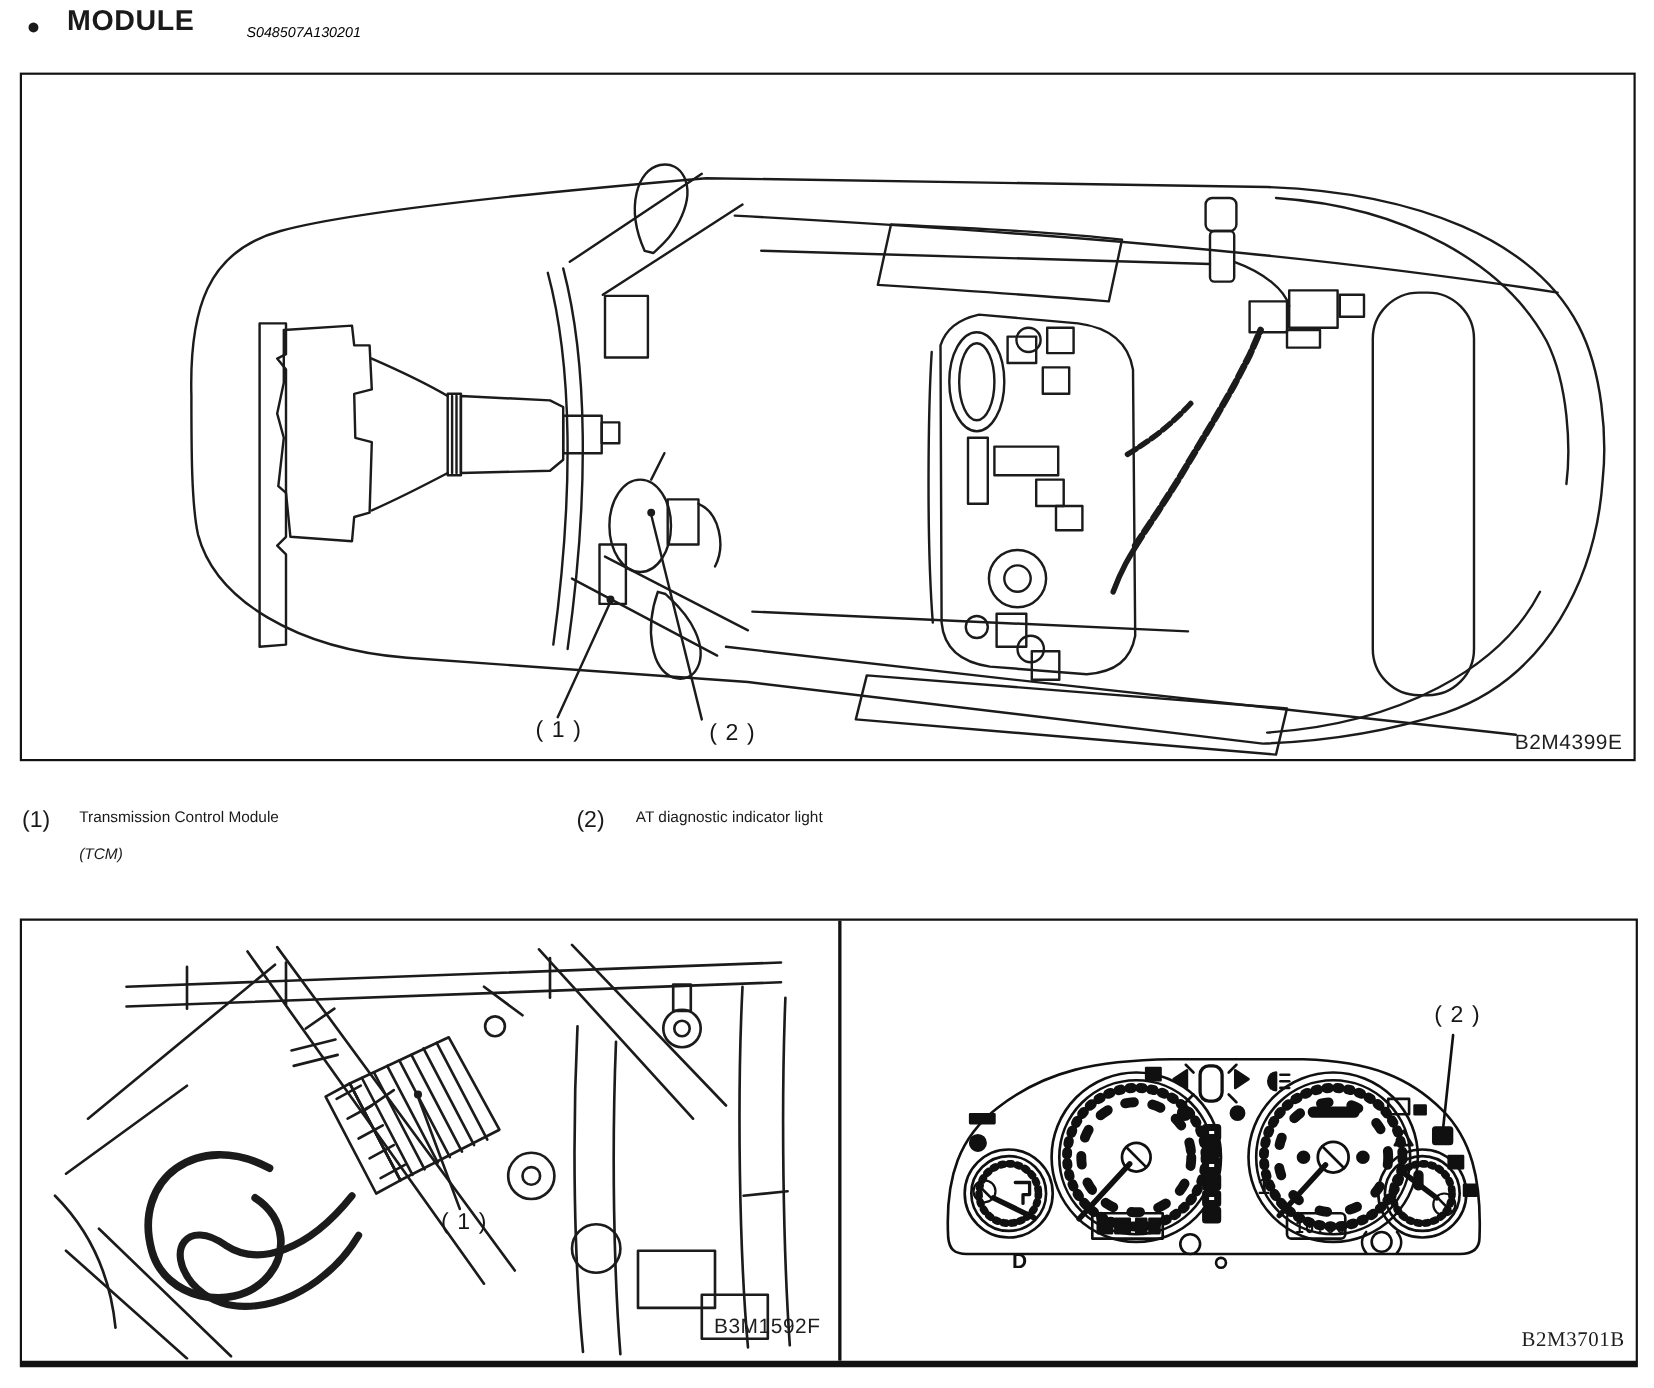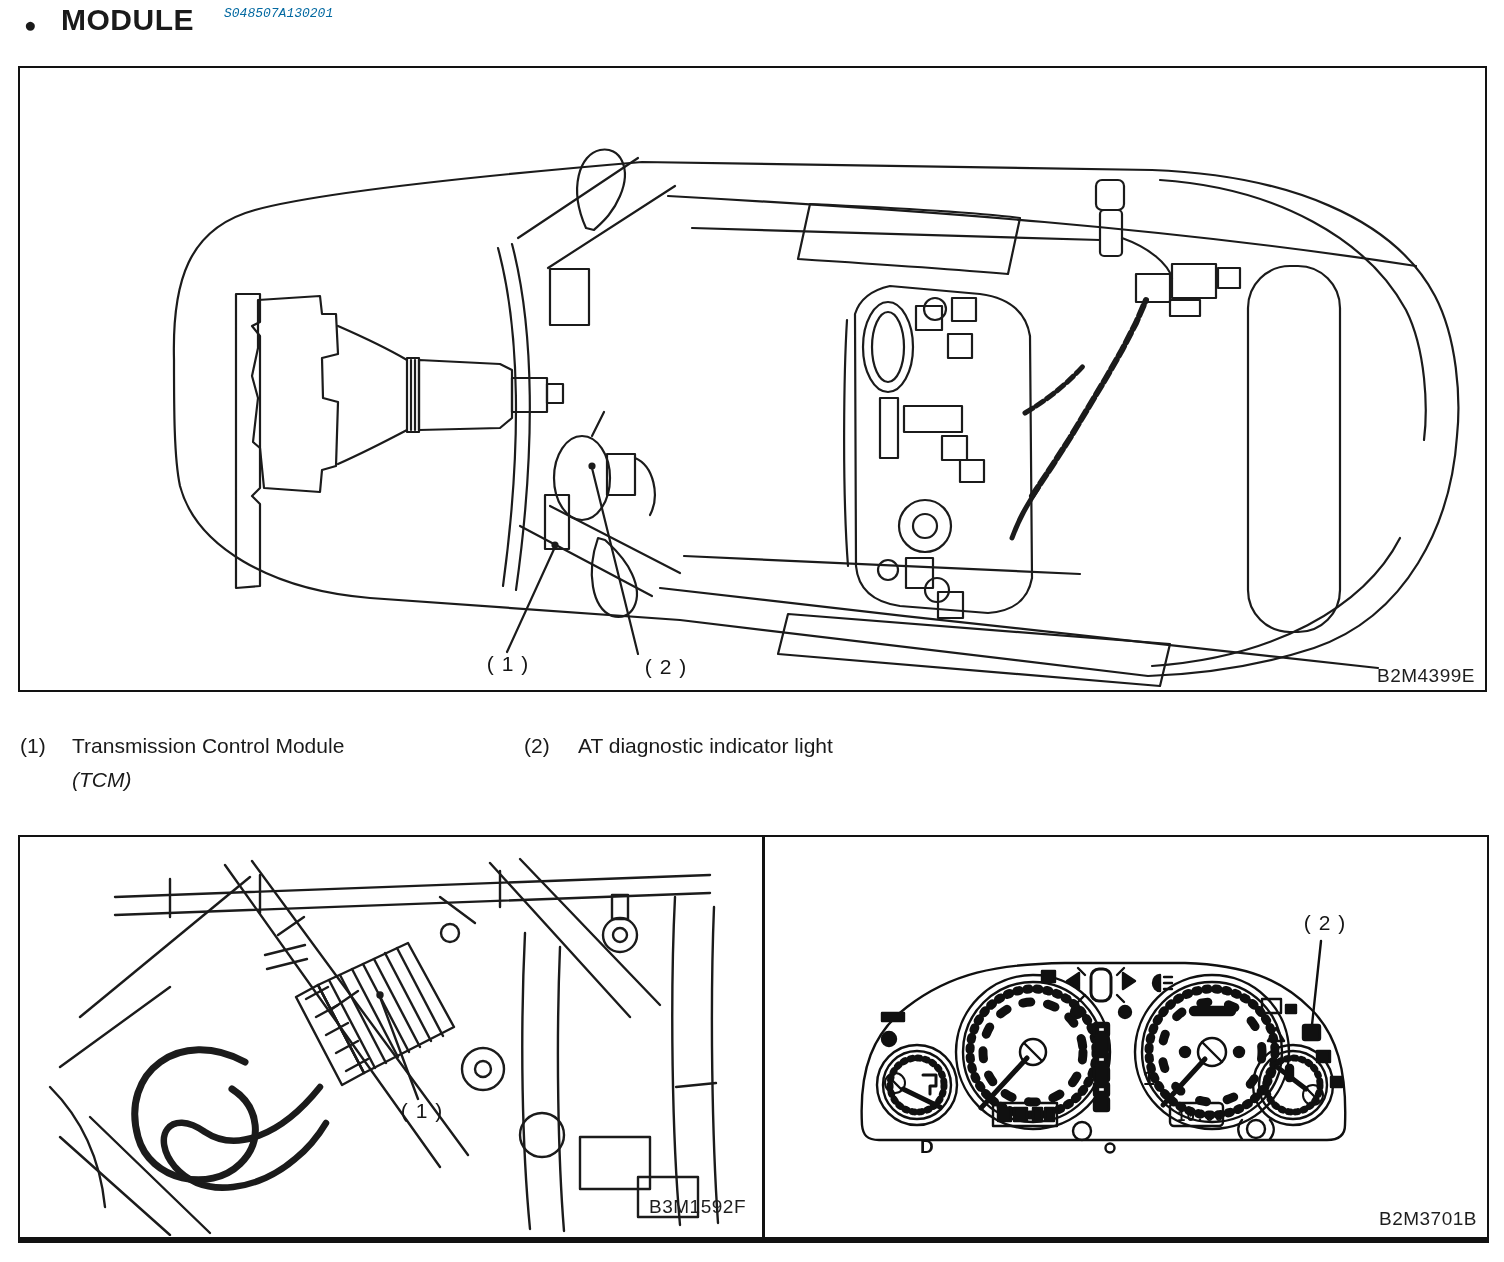--- a/index.html
+++ b/index.html
@@ -1,31 +1,31 @@
 <!DOCTYPE html>
 <html><head>
 <meta charset="utf-8">
 <style>
   html,body{margin:0;padding:0;background:#fff;}
   #page{position:relative;width:1504px;height:1262px;background:#fff;
         font-family:"Liberation Sans",sans-serif;color:#1a1a1a;overflow:hidden;}
   .abs{position:absolute;}
   #title-bullet{left:24px;top:13px;font-size:21px;}
-  #page-title{left:61px;top:3px;font-size:30px;font-weight:bold;letter-spacing:.5px;text-align:center;}
-  #doc-code{left:224px;top:6px;font-size:13px;font-style:italic;color:#0369a1;font-family:Liberation Mono, monospace;}
+  #page-title{left:61px;top:3px;font-size:26px;font-weight:bold;letter-spacing:.5px;text-align:center;}
+  #doc-code{left:224px;top:22px;font-size:13px;font-style:italic;color:#000000;}
   .figbox{border:2.5px solid #121212;background:#fff;box-sizing:border-box;}
   #fig-overview{left:18px;top:66px;width:1469px;height:626px;}
   #fig-bottom{left:18px;top:835px;width:1471px;height:408px;border-bottom-width:6px;}
   #panel-divider{left:742px;top:0;width:3px;height:100%;background:#121212;}
   #panel-left{left:0;top:0;width:742px;height:100%;}
   #panel-right{left:745px;top:0;width:724px;height:100%;}
   .callout{font-size:21px;letter-spacing:1px;white-space:nowrap;color:#161616;}
   .figcode{font-size:19px;color:#1e1e1e;letter-spacing:.5px;margin-top:25px;}
   .legend-num{font-size:21px;}
-  .legend-text{font-size:21px;}
+  .legend-text{font-size:14px;}
   svg{display:block;}
 </style>
 </head>
 <body>
 
 <div id="page">
 
   <span class="abs" id="title-bullet">●</span>
   <span class="abs" id="page-title">MODULE</span>
   <span class="abs" id="doc-code">S048507A130201</span>
@@ -306,17 +306,17 @@
           </g>
           <g>
             <line x1="556" y1="104" x2="547" y2="188"></line>
           </g>
         </g>
         <text x="378" y="248" font-size="21" font-weight="bold" fill="#101010" font-family="Liberation Sans, sans-serif">1</text>
         <text x="412" y="284" font-size="14" font-weight="bold" fill="#101010" letter-spacing="1" font-family="DejaVu Sans Mono, monospace">10:00</text>
         <text x="155" y="316" font-size="19" font-weight="bold" fill="#101010" font-family="Liberation Sans, sans-serif">D</text>
       </svg>
       <span class="abs callout" style="left:528px;top:74px;width:64px;text-align:center;">( 2 )</span>
-      <span class="abs figcode" style="right:12px;bottom:7px;">B2M3701B</span>
+      <span class="abs figcode" style="right:12px;bottom:7px;font-family:Liberation Serif, serif;">B2M3701B</span>
     </div>
   </div>
 
 </div>
 
 </body></html>

